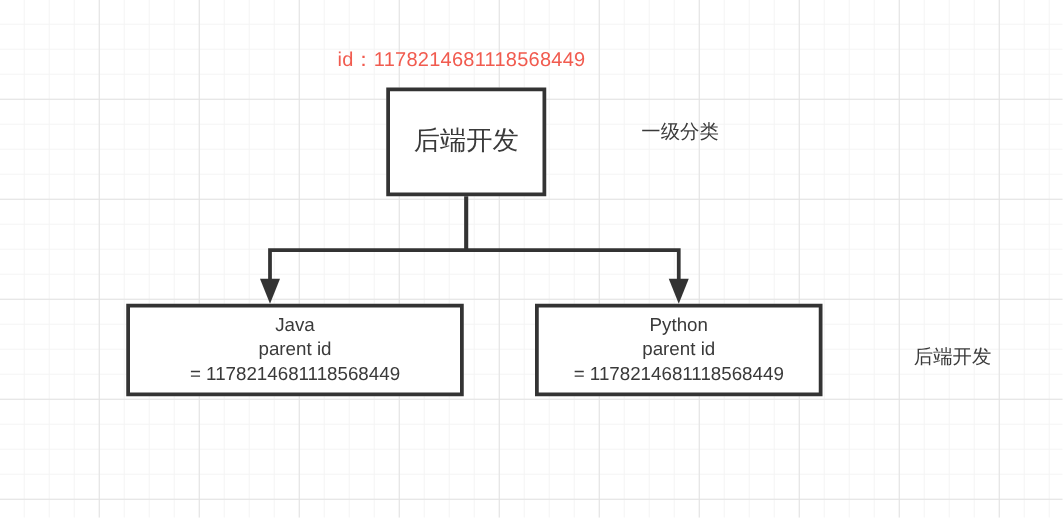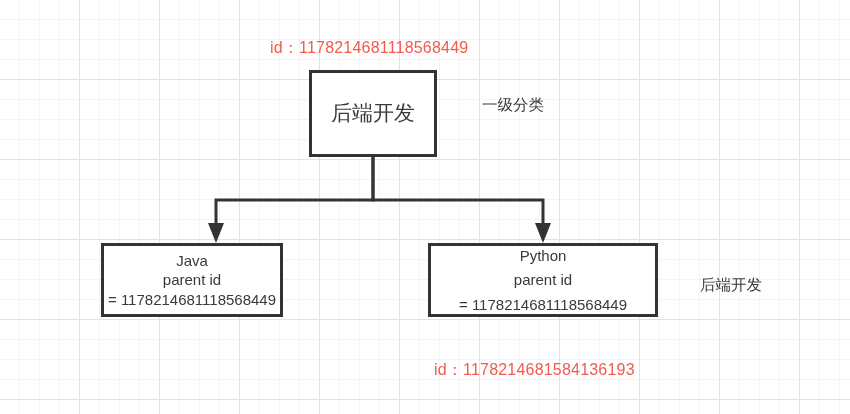--- a/index.html
+++ b/index.html
@@ -58,49 +58,49 @@
     left: 309px;
     top: 70px;
     width: 128px;
     height: 87px;
     font-size: 21px;
     gap: 34px;
   }
   #node-java {
     left: 101px;
     top: 243px;
-    width: 182px;
+    width: 270px;
     height: 74px;
     font-size: 15px;
   }
   #node-python {
     left: 428px;
     top: 243px;
     width: 230px;
     height: 74px;
     font-size: 15px;
-    justify-content: space-between;
   }
 
   .id-label {
     position: absolute;
     color: #f15b4f;
     font-size: 16px;
     white-space: nowrap;
     letter-spacing: 0.2px;
   }
   #id-root { left: 270px; top: 38px; }
   #id-java { left: 110px; top: 355px; }
   #id-python { left: 434px; top: 360px; }
 
   .tier-label {
     position: absolute;
     color: #3a3a3a;
     font-size: 15.5px;
     white-space: nowrap;
+    margin-left: 31px;
   }
   #tier-1 { left: 482px; top: 95px; }
   #tier-2 { left: 700px; top: 275px; }
 </style>
 </head>
 <body>
 
 <div id="canvas">
 
   <svg class="edges" width="850" height="414" viewBox="0 0 850 414">
@@ -128,15 +128,14 @@
 
   <div class="node" id="node-python">
     <span class="line">Python</span>
     <span class="line">parent id</span>
     <span class="line">=  1178214681118568449</span>
   </div>
 
   <div class="tier-label" id="tier-2">后端开发</div>
 
 
-  <div class="id-label" id="id-python">id：1178214681584136193</div>
 
 </div>
 
 </body></html>

